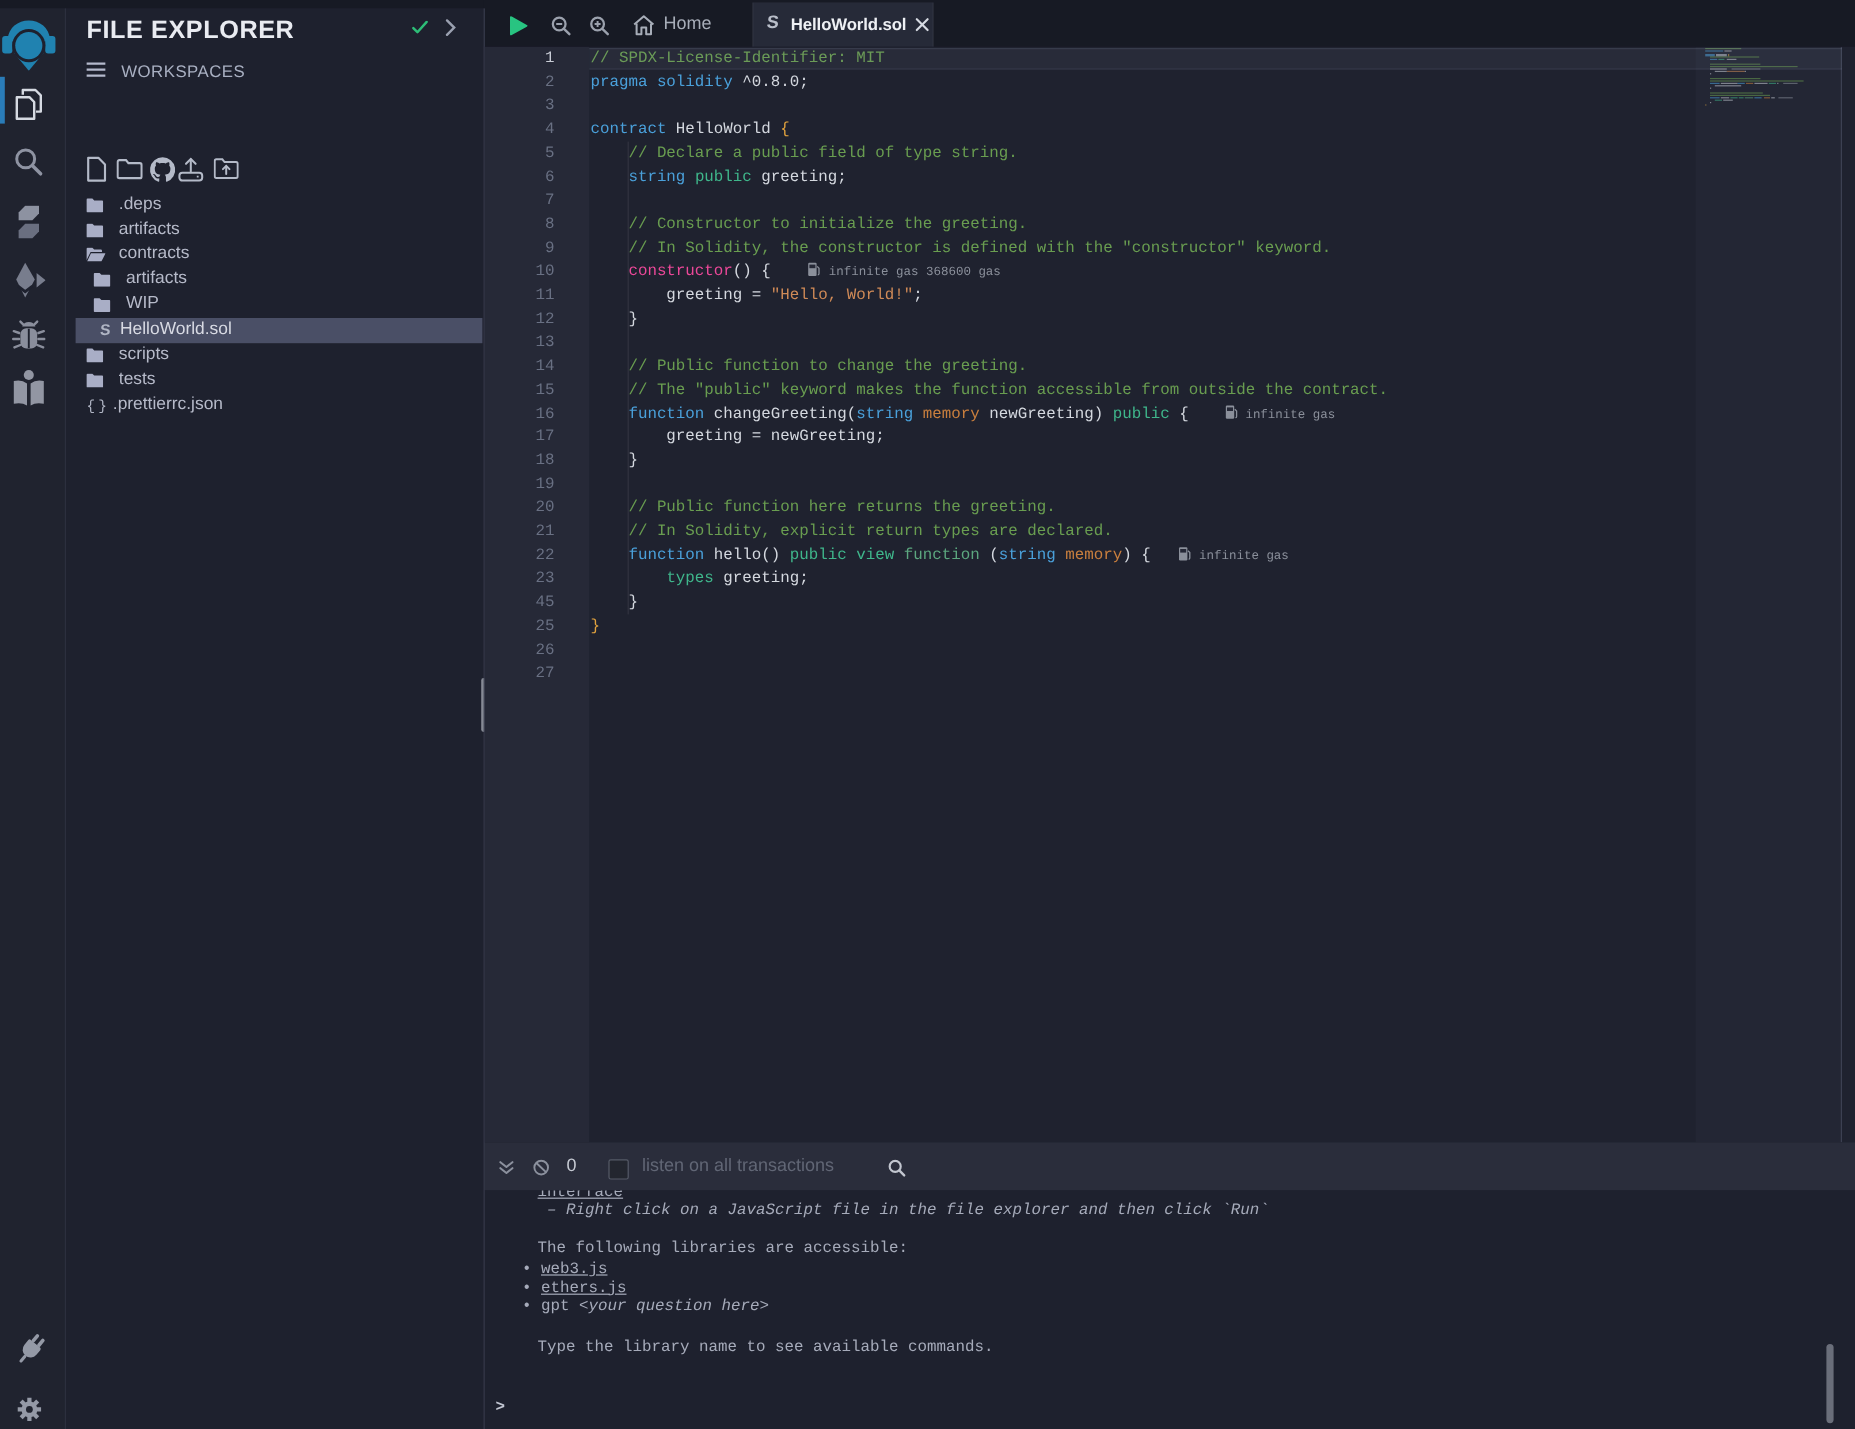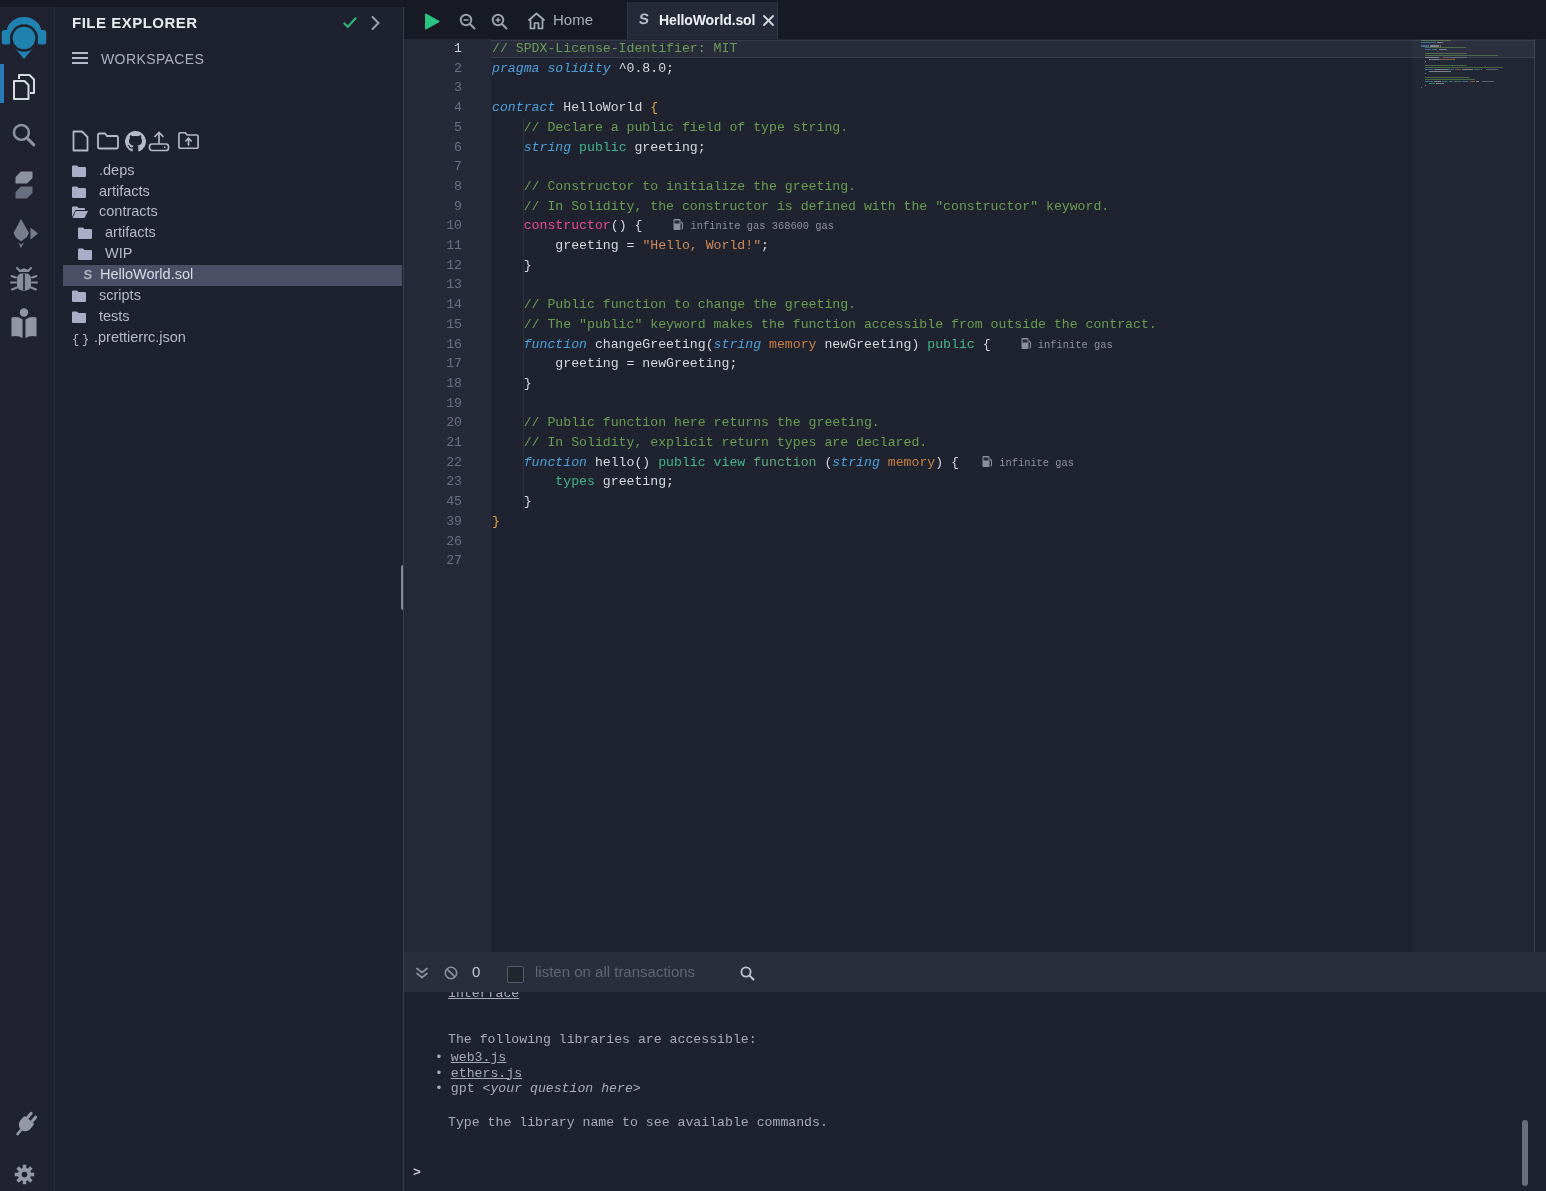--- a/index.html
+++ b/index.html
@@ -17,36 +17,36 @@
   #terminal { left:404px; top:992px; width:1142px; height:199px; background:#1e212e; overflow:hidden; }
   
   #gutter { left:0; top:0; width:87px; height:913px; background:#262937; }
   .ln { position:absolute; left:0; width:58px; text-align:right; font:13.2px "Liberation Mono", monospace; line-height:19.7px; color:#697083; }
   .ln.act { color:#c9cdd6; }
   #curline { left:87px; top:0.5px; width:1044px; height:18.5px; background:rgba(130,140,170,0.09); border-top:1px solid rgba(200,210,235,0.10); border-bottom:1px solid rgba(200,210,235,0.10); z-index:5; }
   #mini { left:1009px; top:0; width:122px; height:913px; background:#232634; }
   #miniruler { left:1130px; top:0; width:1px; height:913px; background:#3c4052; }
   .cl { position:absolute; left:88px; white-space:pre; font:13.2px "Liberation Mono", monospace; line-height:19.7px; height:19.7px; color:#d4d8df; }
   .c { color:#699d50; }
-  .k { color:#4aa0da;font-style:italic; }
+  .k { color:#4aa0da; }
   .t { color:#3fb68b; }
   .rt { color:#5ca77f; }
   .s { color:#cf8a57; }
   .m { color:#c97f3e; }
   .cn { color:#ec4899; }
   .g { color:#e0a23e; }
   .gas { color:#8b909b; font-size:10.4px; }
   #indentguide { left:119px; top:79px; width:1px; height:394px; background:rgba(255,255,255,0.08); }
   .mrow { position:absolute; height:1.2px; opacity:0.55; }
   
   .trow { position:absolute; left:0; white-space:pre; font:13.2px "Liberation Mono", monospace; color:#a6abba; line-height:16px; }
   .tit { font-style:italic; }
   .tun { text-decoration:underline; }
   
-  #fe-title { left:17px; top:7px; font-size:15px; font-weight:bold; color:#e9ebf1; letter-spacing:0.5px; }
+  #fe-title { left:17px; top:7px; font-size:21px; font-weight:bold; color:#e9ebf1; letter-spacing:0.5px; }
   .ws-label { color:#a9b0c2; font-size:14px; letter-spacing:0.4px; }
   #dropdown { left:18px; top:68px; width:310px; height:38px; background:#363a4b; border-radius:4px; color:#e7e9ef; font-size:15.5px; line-height:38px; }
   .treerow { position:absolute; left:0; width:348px; height:21px; font-size:14.5px; color:#b6bac9; line-height:21px; }
   #selrow { position:absolute; left:8px; top:258px; width:339px; height:20.5px; background:#4a4f66; }
 </style>
 </head>
 <body>
 <div class="abs" id="topstrip"></div>
 <div class="abs" id="tabbar">
   <svg class="abs" style="left:20px;top:12px" width="18" height="19" viewBox="0 0 18 19">
@@ -283,21 +283,21 @@
   <div class="ln" style="top:275.8px">15</div>
   <div class="ln" style="top:295.5px">16</div>
   <div class="ln" style="top:315.2px">17</div>
   <div class="ln" style="top:334.9px">18</div>
   <div class="ln" style="top:354.6px">19</div>
   <div class="ln" style="top:374.3px">20</div>
   <div class="ln" style="top:394.0px">21</div>
   <div class="ln" style="top:413.7px">22</div>
   <div class="ln" style="top:433.4px">23</div>
   <div class="ln" style="top:453.1px">45</div>
-  <div class="ln" style="top:472.8px">39</div>
+  <div class="ln" style="top:472.8px">25</div>
   <div class="ln" style="top:492.5px">26</div>
   <div class="ln" style="top:512.2px">27</div>
   <div class="cl" style="top:0.0px"><span class="c">// SPDX-License-Identifier: MIT</span></div>
   <div class="cl" style="top:19.7px"><span class="k">pragma solidity</span> ^0.8.0;</div>
   <div class="cl" style="top:59.1px"><span class="k">contract</span> HelloWorld <span class="g">{</span></div>
   <div class="cl" style="top:78.8px"><span class="c">    // Declare a public field of type string.</span></div>
   <div class="cl" style="top:98.5px">    <span class="k">string</span> <span class="t">public</span> greeting;</div>
   <div class="cl" style="top:137.9px"><span class="c">    // Constructor to initialize the greeting.</span></div>
   <div class="cl" style="top:157.6px"><span class="c">    // In Solidity, the constructor is defined with the "constructor" keyword.</span></div>
   <div class="cl" style="top:177.3px">    <span class="cn">constructor</span>() {<span style="margin-left:31px"><svg width="11" height="13" viewBox="0 0 11 13" style="vertical-align:-2px">
@@ -395,20 +395,21 @@
   <div class="abs" style="left:68px;top:11px;font-size:15px;color:#c6cad3">0</div>
   <div class="abs" style="left:103px;top:14px;width:17px;height:17px;border:1px solid #565b68;border-radius:2px;background:#23262f"></div>
   <div class="abs" style="left:131px;top:11px;font-size:15px;color:#616675">listen on all transactions</div>
   <svg class="abs" style="left:336px;top:14px" width="15" height="15" viewBox="0 0 15 15">
       <circle cx="6" cy="6" r="4.6" fill="none" stroke="#c2c6cf" stroke-width="1.8"></circle>
       <line x1="9.6" y1="9.6" x2="13.5" y2="13.5" stroke="#c2c6cf" stroke-width="2" stroke-linecap="round"></line>
     </svg>
 </div>
 <div class="abs" id="terminal">
   <div class="trow tun" style="left:44px;top:-6.5px">interface</div>
+  <div class="trow tit" style="left:44px;top:9px">&nbsp;– Right click on a JavaScript file in the file explorer and then click `Run`</div>
   <div class="trow" style="left:44px;top:40px">The following libraries are accessible:</div>
   <div class="trow" style="left:31px;top:58px">• <span class="tun">web3.js</span></div>
   <div class="trow" style="left:31px;top:73.5px">• <span class="tun">ethers.js</span></div>
   <div class="trow" style="left:31px;top:89px">• gpt <span class="tit">&lt;your question here&gt;</span></div>
   <div class="trow" style="left:44px;top:123px">Type the library name to see available commands.</div>
   <div class="trow" style="left:9px;top:173px;color:#c3c7d3;font-weight:bold">&gt;</div>
   <div class="abs" style="left:1118px;top:128px;width:6px;height:66px;border-radius:3px;background:rgba(200,204,214,0.45)"></div>
 </div>
 
 </body></html>

